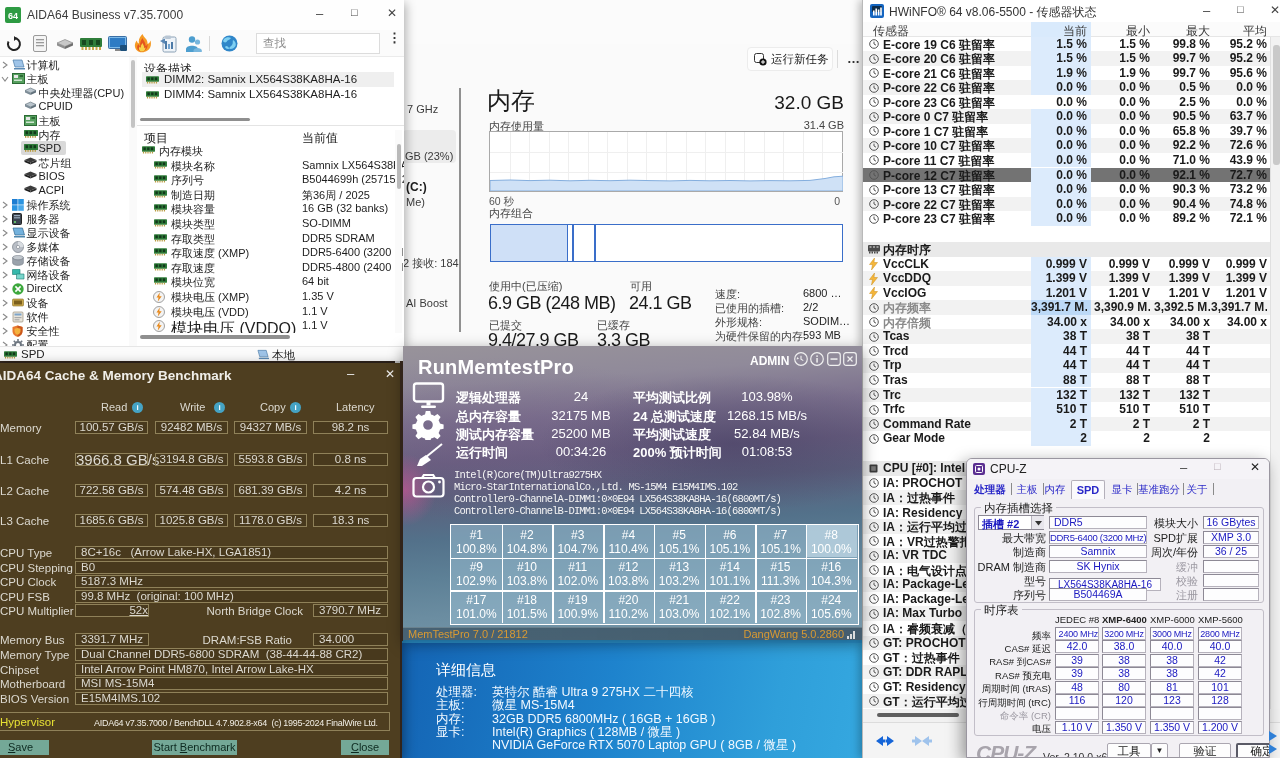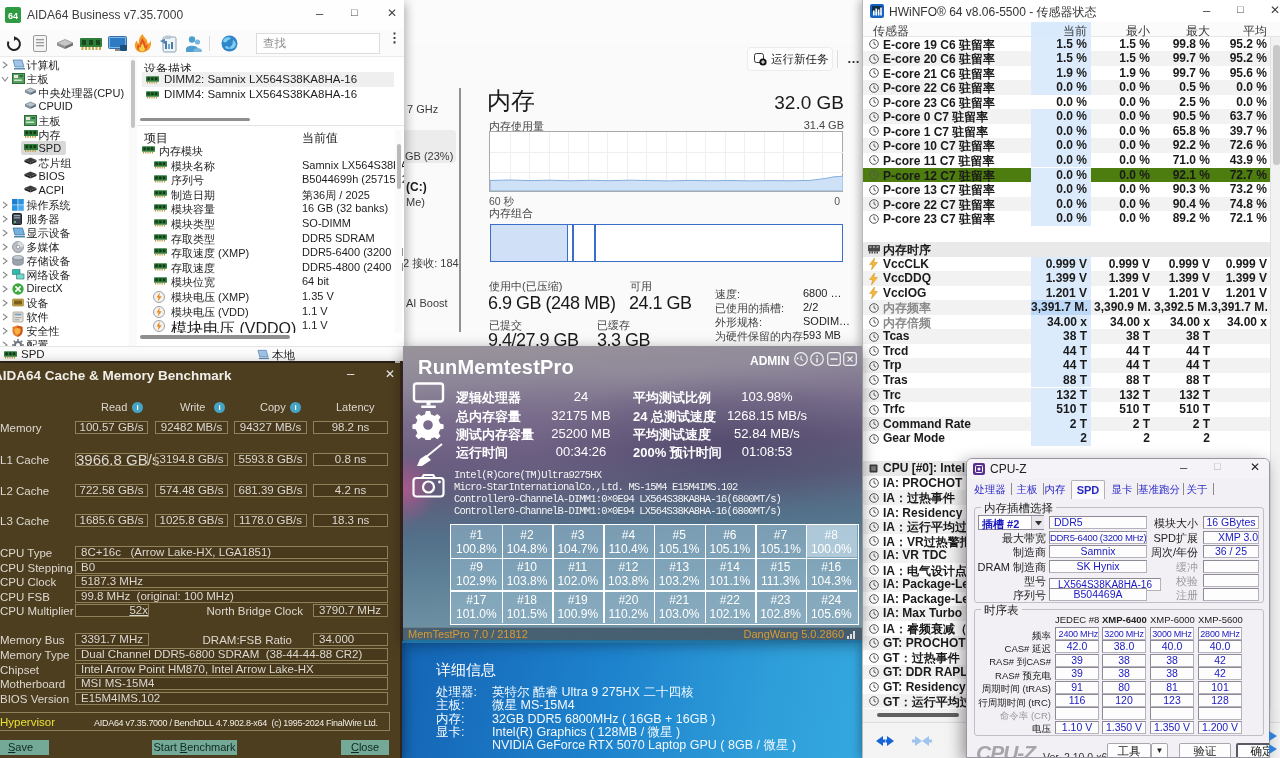--- a/index.html
+++ b/index.html
@@ -218,21 +218,21 @@
           <circle cx="5" cy="5" r="4.3" fill="none" stroke="#555" stroke-width="1"></circle>
           <path d="M5 2.6 V5 L7 6.2" fill="none" stroke="#555" stroke-width="1"></path>
         </svg>
         <span style="position:absolute;left:20px;top:0px;font-weight:bold;color:#1a1a1a;white-space:nowrap;">P-core 11 C7 驻留率</span>
         <div class="ab" style="left:168px;top:0;width:60px;height:14.55px;background:#dcebfc;"></div>
         <span style="position:absolute;left:168px;top:0px;width:56px;text-align:right;font-weight:bold;color:#1a1a1a;white-space:nowrap;overflow:hidden;">0.0 %</span>
         <span style="position:absolute;left:231px;top:0px;width:56px;text-align:right;font-weight:bold;color:#1a1a1a;white-space:nowrap;overflow:hidden;">0.0 %</span>
         <span style="position:absolute;left:291px;top:0px;width:56px;text-align:right;font-weight:bold;color:#1a1a1a;white-space:nowrap;overflow:hidden;">71.0 %</span>
         <span style="position:absolute;left:348px;top:0px;width:56px;text-align:right;font-weight:bold;color:#1a1a1a;white-space:nowrap;overflow:hidden;">43.9 %</span>
       </div>
-      <div class="ab" style="left:0;top:167.5px;width:418px;height:14.55px;background:#4d7c0f;font-size:12px;">
+      <div class="ab" style="left:0;top:167.5px;width:418px;height:14.55px;background:#737373;font-size:12px;">
         <svg class="ic" style="left:6px;top:2.5px" width="10" height="10" viewBox="0 0 10 10">
           <circle cx="5" cy="5" r="4.3" fill="none" stroke="#555" stroke-width="1"></circle>
           <path d="M5 2.6 V5 L7 6.2" fill="none" stroke="#555" stroke-width="1"></path>
         </svg>
         <span style="position:absolute;left:20px;top:0px;font-weight:bold;color:#1a1a1a;white-space:nowrap;">P-core 12 C7 驻留率</span>
         <div class="ab" style="left:168px;top:0;width:60px;height:14.55px;background:#dcebfc;"></div>
         <span style="position:absolute;left:168px;top:0px;width:56px;text-align:right;font-weight:bold;color:#1a1a1a;white-space:nowrap;overflow:hidden;">0.0 %</span>
         <span style="position:absolute;left:231px;top:0px;width:56px;text-align:right;font-weight:bold;color:#1a1a1a;white-space:nowrap;overflow:hidden;">0.0 %</span>
         <span style="position:absolute;left:291px;top:0px;width:56px;text-align:right;font-weight:bold;color:#1a1a1a;white-space:nowrap;overflow:hidden;">92.1 %</span>
         <span style="position:absolute;left:348px;top:0px;width:56px;text-align:right;font-weight:bold;color:#1a1a1a;white-space:nowrap;overflow:hidden;">72.7 %</span>
@@ -1465,21 +1465,21 @@
           <rect width="12" height="12" rx="2" fill="#5a2d91"></rect>
           <rect x="2.5" y="2.5" width="7" height="7" rx="1" fill="none" stroke="#fff" stroke-width="1"></rect>
           <circle cx="6" cy="6" r="1.5" fill="#fff"></circle>
         </svg>
 <span style="position:absolute;left:23px;top:3px;font-size:12px;color:#222;">CPU-Z</span>
 <span style="position:absolute;left:213px;top:1px;font-size:13px;color:#444;">–</span>
 <span style="position:absolute;left:247px;top:1px;font-size:11px;color:#b9aeb6;">□</span>
 <span style="position:absolute;left:283px;top:1px;font-size:12px;color:#222;">✕</span>
 </div>
       <div class="ab" style="left:0;top:20px;width:304px;height:20px;">
-        <div class="ab" style="left:4px;top:2px;width:38px;height:17px;text-align:center;line-height:16px;color:#2a28c8;font-size:10.5px;white-space:nowrap;">处理器</div>
+        <div class="ab" style="left:4px;top:2px;width:38px;height:17px;text-align:center;line-height:16px;color:#2a28c8;font-size:10.5px;white-space:nowrap;font-weight:bold;">处理器</div>
         <div class="ab" style="left:44px;top:4px;width:1px;height:12px;background:#8a8a8a;"></div>
         <div class="ab" style="left:46px;top:2px;width:28px;height:17px;text-align:center;line-height:16px;color:#2a28c8;font-size:10.5px;white-space:nowrap;">主板</div>
         <div class="ab" style="left:76px;top:4px;width:1px;height:12px;background:#8a8a8a;"></div>
         <div class="ab" style="left:74px;top:2px;width:28px;height:17px;text-align:center;line-height:16px;color:#2a28c8;font-size:10.5px;white-space:nowrap;">内存</div>
         <div class="ab" style="left:104px;top:4px;width:1px;height:12px;background:#8a8a8a;"></div>
         <div class="ab" style="left:104px;top:1px;width:34px;height:19px;background:#fbfafc;border:1px solid #b4b0ba;border-bottom:none;border-radius:2px 2px 0 0;text-align:center;line-height:18px;color:#2a28c8;font-weight:bold;font-size:11px;">SPD</div>
         <div class="ab" style="left:142px;top:2px;width:26px;height:17px;text-align:center;line-height:16px;color:#2a28c8;font-size:10.5px;white-space:nowrap;">显卡</div>
         <div class="ab" style="left:170px;top:4px;width:1px;height:12px;background:#8a8a8a;"></div>
         <div class="ab" style="left:170px;top:2px;width:44px;height:17px;text-align:center;line-height:16px;color:#2a28c8;font-size:10.5px;white-space:nowrap;">基准跑分</div>
         <div class="ab" style="left:216px;top:4px;width:1px;height:12px;background:#8a8a8a;"></div>
@@ -1495,21 +1495,21 @@
             <path d="M0 0 L3.5 4.5 L7 0 Z" fill="#333"></path>
           </svg>
         </div>
 </div>
       <div class="ab" style="left:82px;top:57px;width:98px;height:13px;background:#fdfdfe;border:1px solid #b6b2bc;border-top-color:#8d8995;border-left-color:#8d8995;text-align:left;padding-left:4px;line-height:11px;font-size:10.5px;color:#1a18c0;white-space:nowrap;overflow:hidden;">DDR5</div>
       <div class="ab" style="left:150px;top:57px;width:81px;text-align:right;font-size:11px;color:#222;white-space:nowrap;">模块大小</div>
       <div class="ab" style="left:236px;top:57px;width:56px;height:13px;background:#fdfdfe;border:1px solid #b6b2bc;border-top-color:#8d8995;border-left-color:#8d8995;text-align:center;line-height:11px;font-size:10.5px;color:#1a18c0;white-space:nowrap;overflow:hidden;">16 GBytes</div>
       <div class="ab" style="left:12px;top:71.5px;width:67px;text-align:right;font-size:11px;color:#222;white-space:nowrap;">最大带宽</div>
       <div class="ab" style="left:82px;top:71.5px;width:98px;height:13px;background:#fdfdfe;border:1px solid #b6b2bc;border-top-color:#8d8995;border-left-color:#8d8995;text-align:center;line-height:11px;font-size:10.5px;color:#1a18c0;white-space:nowrap;overflow:hidden;"><span style="font-size:9.5px;letter-spacing:-0.3px">DDR5-6400 (3200 MHz)</span></div>
       <div class="ab" style="left:150px;top:71.5px;width:81px;text-align:right;font-size:11px;color:#222;white-space:nowrap;">SPD扩展</div>
-      <div class="ab" style="left:236px;top:71.5px;width:56px;height:13px;background:#fdfdfe;border:1px solid #b6b2bc;border-top-color:#8d8995;border-left-color:#8d8995;text-align:right;line-height:11px;font-size:10.5px;color:#1a18c0;white-space:nowrap;overflow:hidden;">XMP 3.0</div>
+      <div class="ab" style="left:236px;top:71.5px;width:56px;height:13px;background:#fdfdfe;border:1px solid #b6b2bc;border-top-color:#8d8995;border-left-color:#8d8995;text-align:center;line-height:11px;font-size:10.5px;color:#1a18c0;white-space:nowrap;overflow:hidden;">XMP 3.0</div>
       <div class="ab" style="left:12px;top:86px;width:67px;text-align:right;font-size:11px;color:#222;white-space:nowrap;">制造商</div>
       <div class="ab" style="left:82px;top:86px;width:98px;height:13px;background:#fdfdfe;border:1px solid #b6b2bc;border-top-color:#8d8995;border-left-color:#8d8995;text-align:center;line-height:11px;font-size:10.5px;color:#1a18c0;white-space:nowrap;overflow:hidden;">Samnix</div>
       <div class="ab" style="left:150px;top:86px;width:81px;text-align:right;font-size:11px;color:#222;white-space:nowrap;">周次/年份</div>
       <div class="ab" style="left:236px;top:86px;width:56px;height:13px;background:#fdfdfe;border:1px solid #b6b2bc;border-top-color:#8d8995;border-left-color:#8d8995;text-align:center;line-height:11px;font-size:10.5px;color:#1a18c0;white-space:nowrap;overflow:hidden;">36 / 25</div>
       <div class="ab" style="left:0px;top:100.5px;width:79px;text-align:right;font-size:11px;color:#222;white-space:nowrap;">DRAM 制造商</div>
       <div class="ab" style="left:82px;top:100.5px;width:98px;height:13px;background:#fdfdfe;border:1px solid #b6b2bc;border-top-color:#8d8995;border-left-color:#8d8995;text-align:center;line-height:11px;font-size:10.5px;color:#1a18c0;white-space:nowrap;overflow:hidden;">SK Hynix</div>
       <div class="ab" style="left:150px;top:100.5px;width:81px;text-align:right;font-size:11px;color:#9a97a0;white-space:nowrap;">缓冲</div>
       <div class="ab" style="left:236px;top:100.5px;width:56px;height:13px;background:#fdfdfe;border:1px solid #b6b2bc;border-top-color:#8d8995;border-left-color:#8d8995;text-align:center;line-height:11px;font-size:10.5px;color:#1a18c0;white-space:nowrap;overflow:hidden;"></div>
       <div class="ab" style="left:12px;top:115px;width:67px;text-align:right;font-size:11px;color:#222;white-space:nowrap;">型号</div>
       <div class="ab" style="left:82px;top:119px;width:112px;height:13px;background:#fdfdfe;border:1px solid #b6b2bc;border-top-color:#8d8995;border-left-color:#8d8995;text-align:center;line-height:11px;font-size:10.5px;color:#1a18c0;white-space:nowrap;overflow:hidden;"><span style="font-size:10px">LX564S38KA8HA-16</span></div>
@@ -1539,21 +1539,21 @@
       <div class="ab" style="left:88px;top:194.8px;width:44px;height:13px;background:#fdfdfe;border:1px solid #b6b2bc;border-top-color:#8d8995;border-left-color:#8d8995;text-align:center;line-height:11px;font-size:10.5px;color:#1a18c0;white-space:nowrap;overflow:hidden;">39</div>
       <div class="ab" style="left:135px;top:194.8px;width:44px;height:13px;background:#fdfdfe;border:1px solid #b6b2bc;border-top-color:#8d8995;border-left-color:#8d8995;text-align:center;line-height:11px;font-size:10.5px;color:#1a18c0;white-space:nowrap;overflow:hidden;">38</div>
       <div class="ab" style="left:183px;top:194.8px;width:44px;height:13px;background:#fdfdfe;border:1px solid #b6b2bc;border-top-color:#8d8995;border-left-color:#8d8995;text-align:center;line-height:11px;font-size:10.5px;color:#1a18c0;white-space:nowrap;overflow:hidden;">38</div>
       <div class="ab" style="left:231px;top:194.8px;width:44px;height:13px;background:#fdfdfe;border:1px solid #b6b2bc;border-top-color:#8d8995;border-left-color:#8d8995;text-align:center;line-height:11px;font-size:10.5px;color:#1a18c0;white-space:nowrap;overflow:hidden;">42</div>
       <div class="ab" style="left:0px;top:209.70000000000002px;width:84px;text-align:right;font-size:11px;color:#222;white-space:nowrap;"><span style="font-size:9.5px">RAS# 预充电</span></div>
       <div class="ab" style="left:88px;top:208.20000000000002px;width:44px;height:13px;background:#fdfdfe;border:1px solid #b6b2bc;border-top-color:#8d8995;border-left-color:#8d8995;text-align:center;line-height:11px;font-size:10.5px;color:#1a18c0;white-space:nowrap;overflow:hidden;">39</div>
       <div class="ab" style="left:135px;top:208.20000000000002px;width:44px;height:13px;background:#fdfdfe;border:1px solid #b6b2bc;border-top-color:#8d8995;border-left-color:#8d8995;text-align:center;line-height:11px;font-size:10.5px;color:#1a18c0;white-space:nowrap;overflow:hidden;">38</div>
       <div class="ab" style="left:183px;top:208.20000000000002px;width:44px;height:13px;background:#fdfdfe;border:1px solid #b6b2bc;border-top-color:#8d8995;border-left-color:#8d8995;text-align:center;line-height:11px;font-size:10.5px;color:#1a18c0;white-space:nowrap;overflow:hidden;">38</div>
       <div class="ab" style="left:231px;top:208.20000000000002px;width:44px;height:13px;background:#fdfdfe;border:1px solid #b6b2bc;border-top-color:#8d8995;border-left-color:#8d8995;text-align:center;line-height:11px;font-size:10.5px;color:#1a18c0;white-space:nowrap;overflow:hidden;">42</div>
       <div class="ab" style="left:0px;top:223.10000000000002px;width:84px;text-align:right;font-size:11px;color:#222;white-space:nowrap;"><span style="font-size:9.5px">周期时间 (tRAS)</span></div>
-      <div class="ab" style="left:88px;top:221.60000000000002px;width:44px;height:13px;background:#fdfdfe;border:1px solid #b6b2bc;border-top-color:#8d8995;border-left-color:#8d8995;text-align:center;line-height:11px;font-size:10.5px;color:#1a18c0;white-space:nowrap;overflow:hidden;">91</div>
+      <div class="ab" style="left:88px;top:221.60000000000002px;width:44px;height:13px;background:#fdfdfe;border:1px solid #b6b2bc;border-top-color:#8d8995;border-left-color:#8d8995;text-align:center;line-height:11px;font-size:10.5px;color:#1a18c0;white-space:nowrap;overflow:hidden;">48</div>
       <div class="ab" style="left:135px;top:221.60000000000002px;width:44px;height:13px;background:#fdfdfe;border:1px solid #b6b2bc;border-top-color:#8d8995;border-left-color:#8d8995;text-align:center;line-height:11px;font-size:10.5px;color:#1a18c0;white-space:nowrap;overflow:hidden;">80</div>
       <div class="ab" style="left:183px;top:221.60000000000002px;width:44px;height:13px;background:#fdfdfe;border:1px solid #b6b2bc;border-top-color:#8d8995;border-left-color:#8d8995;text-align:center;line-height:11px;font-size:10.5px;color:#1a18c0;white-space:nowrap;overflow:hidden;">81</div>
       <div class="ab" style="left:231px;top:221.60000000000002px;width:44px;height:13px;background:#fdfdfe;border:1px solid #b6b2bc;border-top-color:#8d8995;border-left-color:#8d8995;text-align:center;line-height:11px;font-size:10.5px;color:#1a18c0;white-space:nowrap;overflow:hidden;">101</div>
       <div class="ab" style="left:0px;top:236.50000000000003px;width:84px;text-align:right;font-size:11px;color:#222;white-space:nowrap;"><span style="font-size:9.5px">行周期时间 (tRC)</span></div>
       <div class="ab" style="left:88px;top:235.00000000000003px;width:44px;height:13px;background:#fdfdfe;border:1px solid #b6b2bc;border-top-color:#8d8995;border-left-color:#8d8995;text-align:center;line-height:11px;font-size:10.5px;color:#1a18c0;white-space:nowrap;overflow:hidden;">116</div>
       <div class="ab" style="left:135px;top:235.00000000000003px;width:44px;height:13px;background:#fdfdfe;border:1px solid #b6b2bc;border-top-color:#8d8995;border-left-color:#8d8995;text-align:center;line-height:11px;font-size:10.5px;color:#1a18c0;white-space:nowrap;overflow:hidden;">120</div>
       <div class="ab" style="left:183px;top:235.00000000000003px;width:44px;height:13px;background:#fdfdfe;border:1px solid #b6b2bc;border-top-color:#8d8995;border-left-color:#8d8995;text-align:center;line-height:11px;font-size:10.5px;color:#1a18c0;white-space:nowrap;overflow:hidden;">123</div>
       <div class="ab" style="left:231px;top:235.00000000000003px;width:44px;height:13px;background:#fdfdfe;border:1px solid #b6b2bc;border-top-color:#8d8995;border-left-color:#8d8995;text-align:center;line-height:11px;font-size:10.5px;color:#1a18c0;white-space:nowrap;overflow:hidden;">128</div>
       <div class="ab" style="left:0px;top:249.90000000000003px;width:84px;text-align:right;font-size:11px;color:#9a97a0;white-space:nowrap;"><span style="font-size:9.5px">命令率 (CR)</span></div>
       <div class="ab" style="left:88px;top:248.40000000000003px;width:44px;height:13px;background:#fdfdfe;border:1px solid #b6b2bc;border-top-color:#8d8995;border-left-color:#8d8995;text-align:center;line-height:11px;font-size:10.5px;color:#1a18c0;white-space:nowrap;overflow:hidden;"></div>

